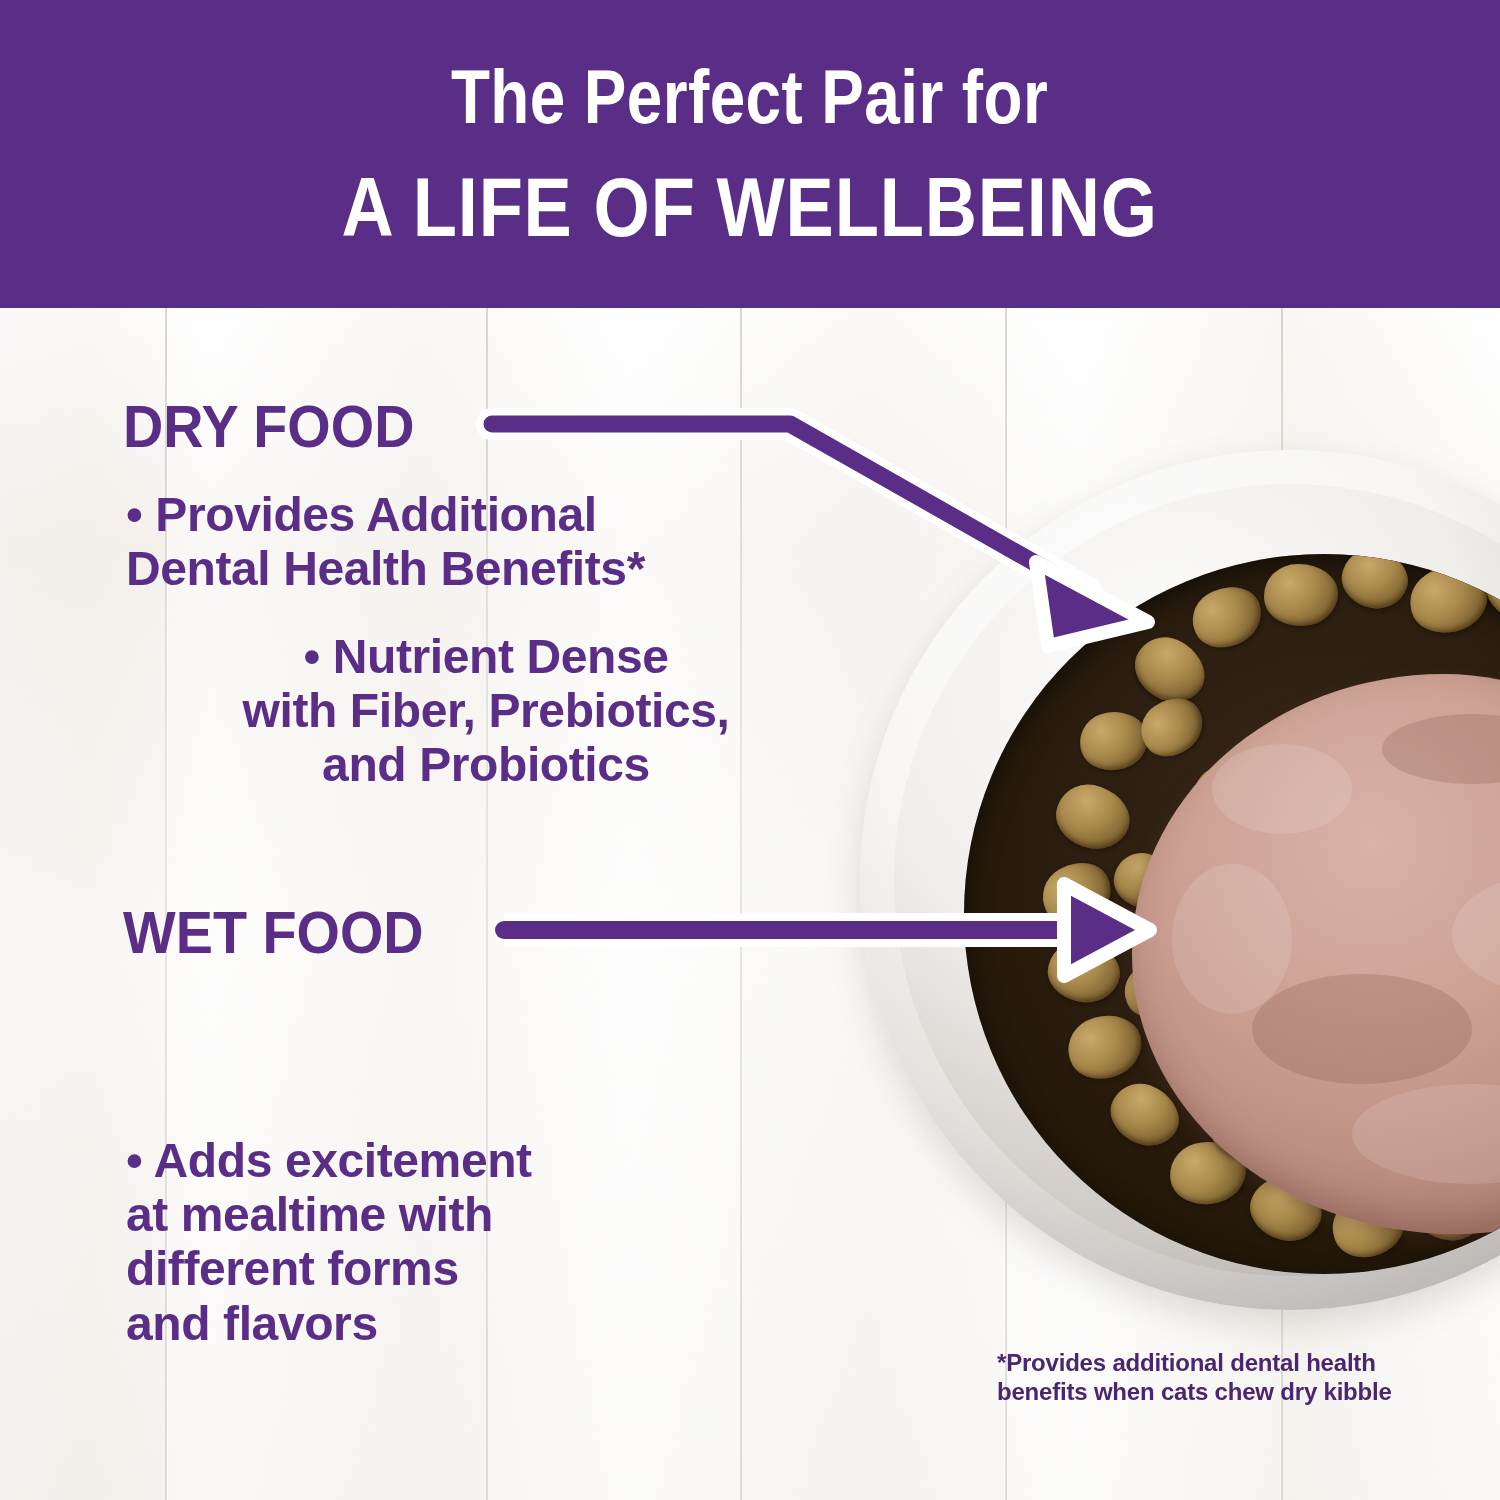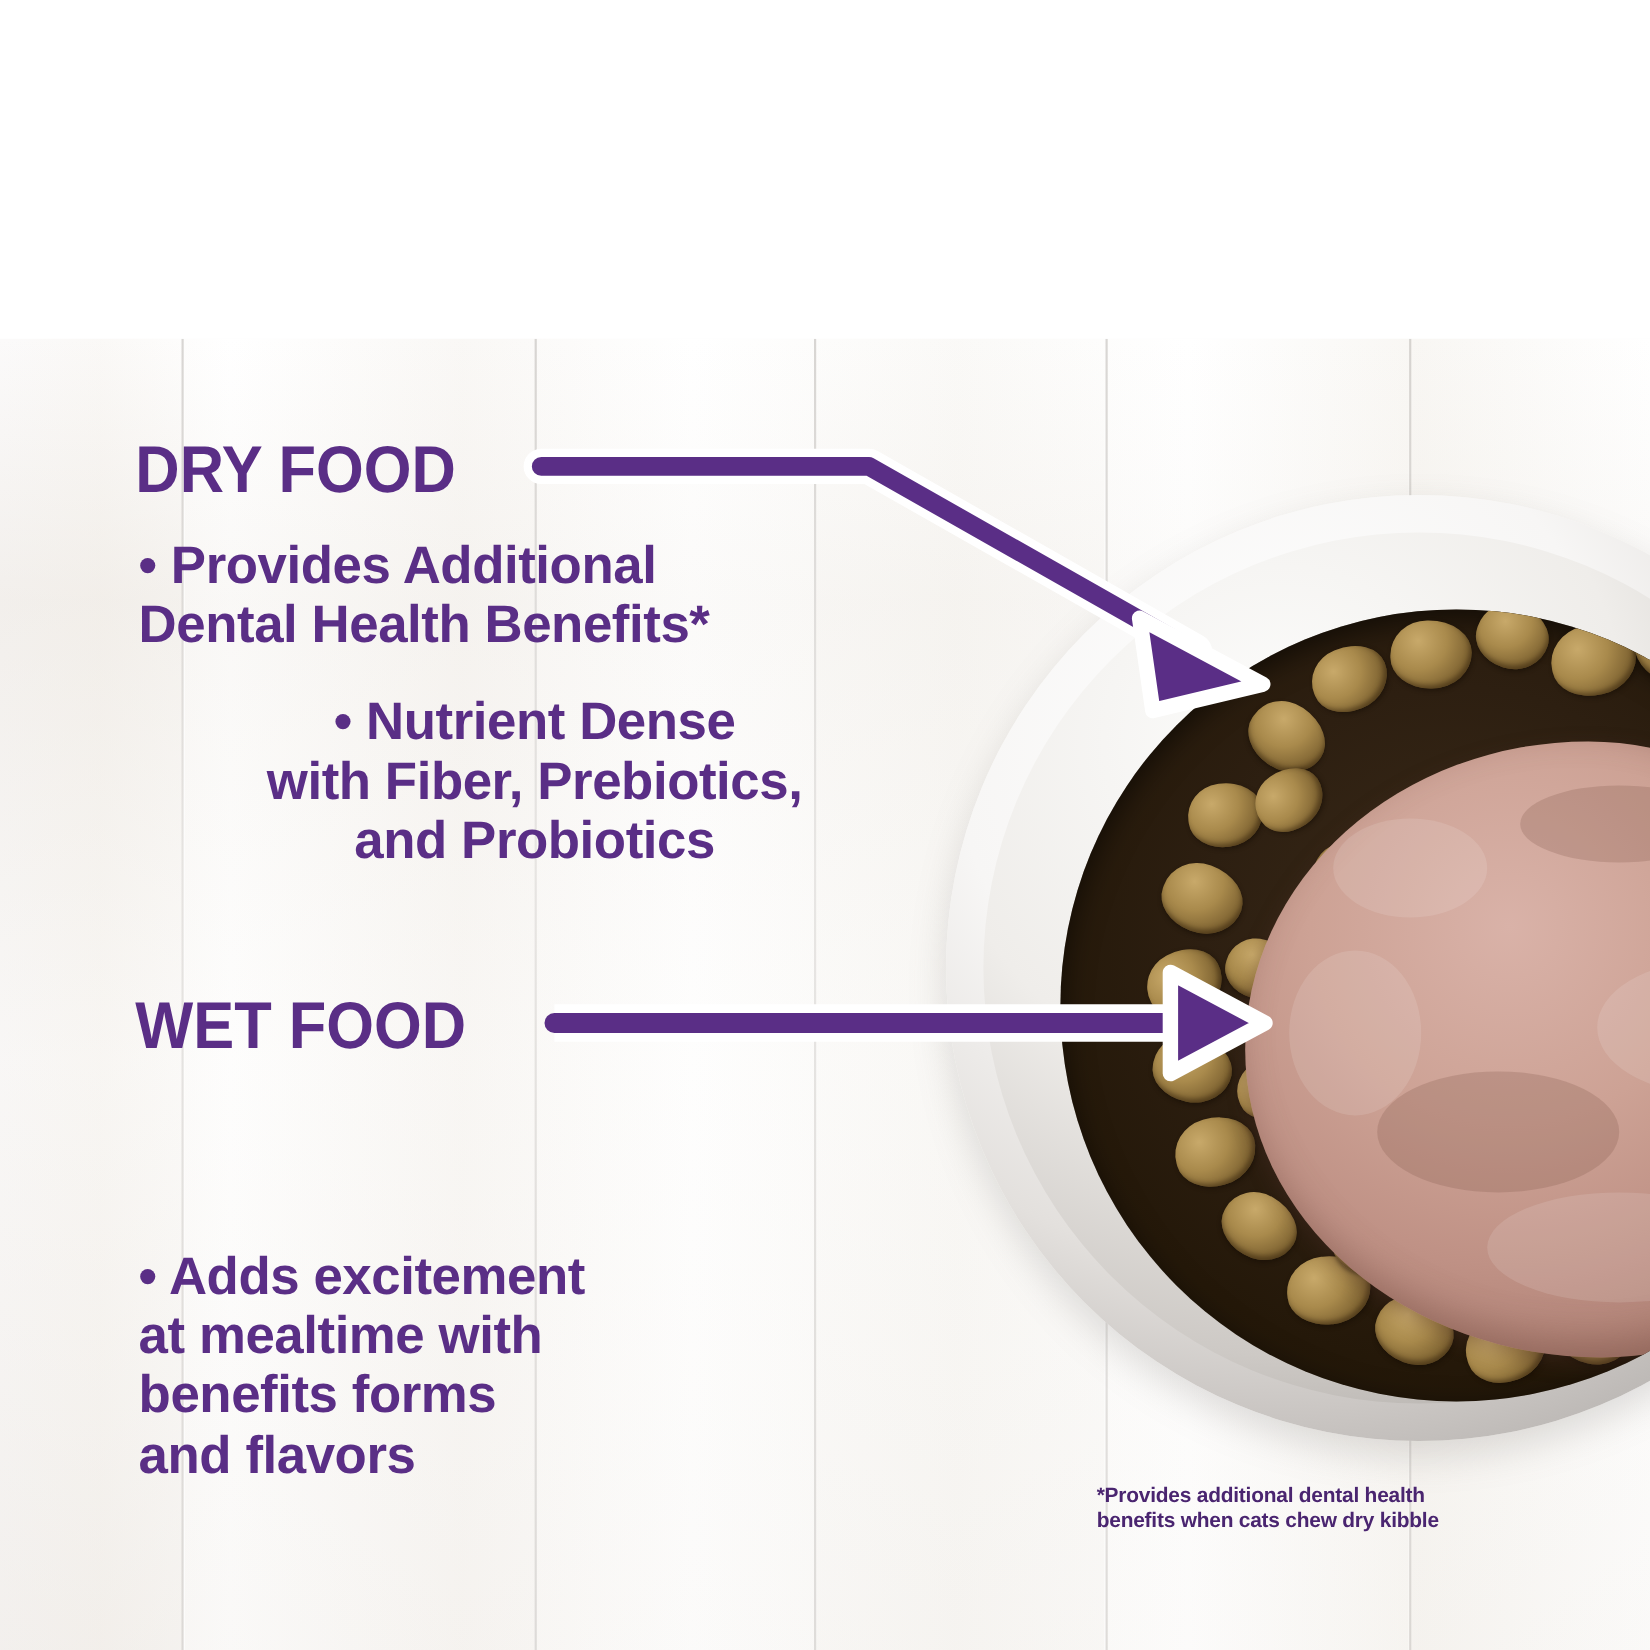--- a/index.html
+++ b/index.html
@@ -138,34 +138,38 @@
     font-size:48px;
     line-height:1.13;
     letter-spacing:-0.4px;
     white-space:pre-line;
   }
   .footnote {
     position:absolute;
     color:#4A2570;
     font-family:"Liberation Sans",sans-serif;
     font-weight:700;
-    font-size:19px;
+    font-size:24px;
     line-height:1.22;
     letter-spacing:-0.2px;
     white-space:pre-line;
     text-align:left;
   }
 
   #arrows { position:absolute; left:0; top:0; width:1500px; height:1500px; }
 </style>
 </head>
 <body>
 
 <div id="page">
 
+  <div id="header">
+    <div id="header-line1">The Perfect Pair for</div>
+    <div id="header-line2">A LIFE OF WELLBEING</div>
+  </div>
 
   <div id="wood">
     <div class="grain" style="left:0px;width:166px;"></div>
     <div class="grain" style="left:168px;width:318px;opacity:.55;"></div>
     <div class="grain" style="left:488px;width:252px;opacity:.4;"></div>
     <div class="grain" style="left:742px;width:262px;opacity:.6;"></div>
     <div class="grain" style="left:1006px;width:274px;opacity:.35;"></div>
     <div class="grain" style="left:1282px;width:218px;opacity:.5;"></div>
     <div class="seam" style="left:165px;"></div>
     <div class="seam" style="left:486px;"></div>
@@ -243,19 +247,19 @@
 
   <div class="bullet-block" style="left:126px; top:630px; width:720px;text-align:center;">• Nutrient Dense
 with Fiber, Prebiotics,
 and Probiotics</div>
 
   <div class="section-head" style="left:123px; top:898px;">WET FOOD</div>
 
 
   <div class="bullet-block" style="left:126px; top:1134px; width:700px;">• Adds excitement
 at mealtime with
-benefits forms
+different forms
 and flavors</div>
 
   <div class="footnote" style="left:997px; top:1348px; width:460px;">*Provides additional dental health
 benefits when cats chew dry kibble</div>
 
 </div>
 
 </body></html>

